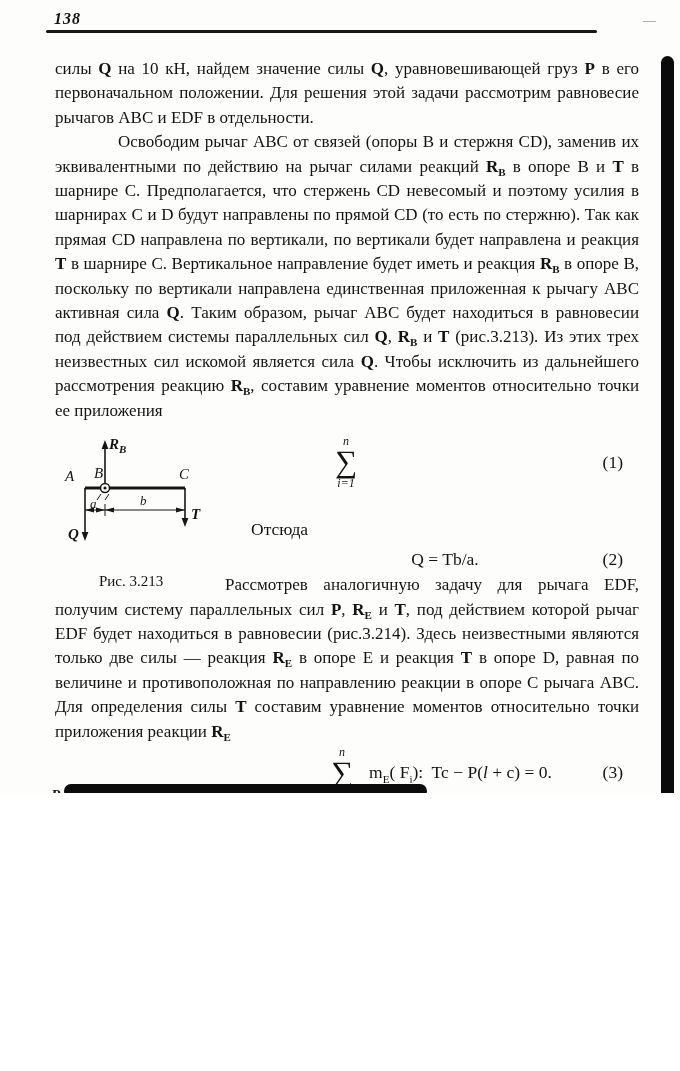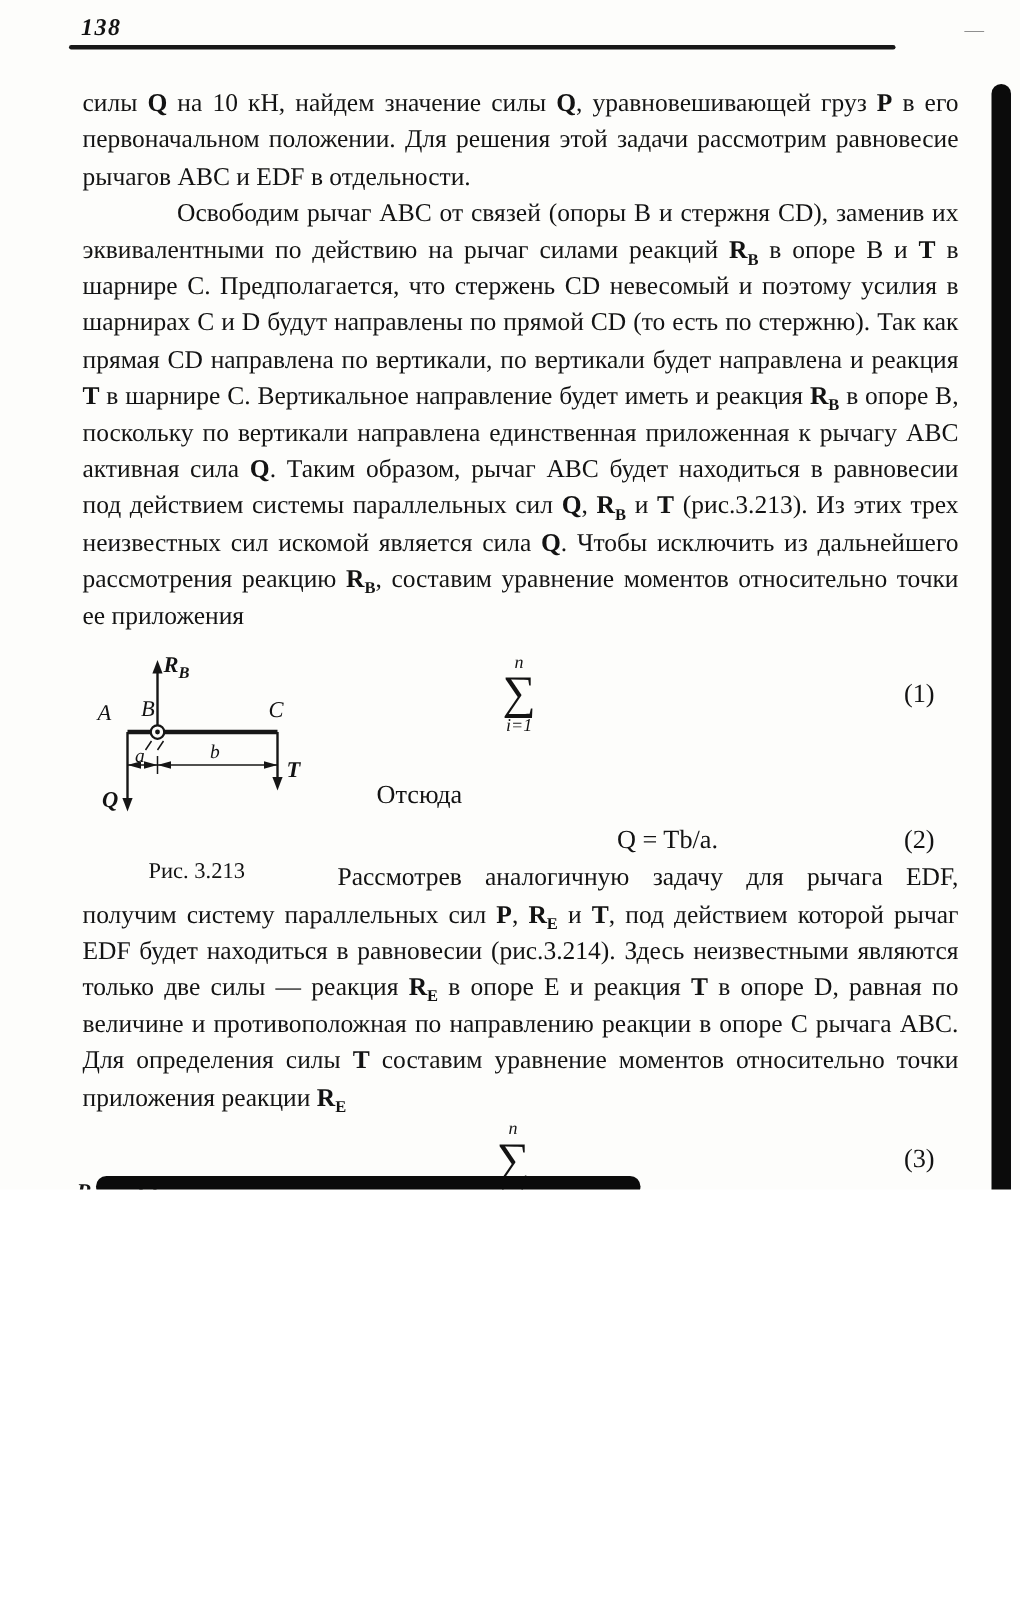--- a/index.html
+++ b/index.html
@@ -185,20 +185,21 @@
         <div class="fig-caption" style="left:56px; top:104px;">Рис. 3.214</div>
       </div>
 
       <div class="eq-col">
         <div class="eq-head">
           <span class="sum">
             <span class="sum-limit">n</span>
             <span class="sum-sigma">∑</span>
             <span class="sum-limit">i=1</span>
           </span>
+          <span class="eq-body">m<sub>E</sub>( F<sub>i</sub>):&nbsp; Tc − P(<i>l</i> + c) = 0.</span>
           <span class="eq-num">(3)</span>
         </div>
         <div class="hence">Отсюда</div>
         <div class="eq-mid">
           <span class="eq-body">T = P(<i>l</i> + c)/c.</span>
         </div>
       </div>
     </div>
 
 

